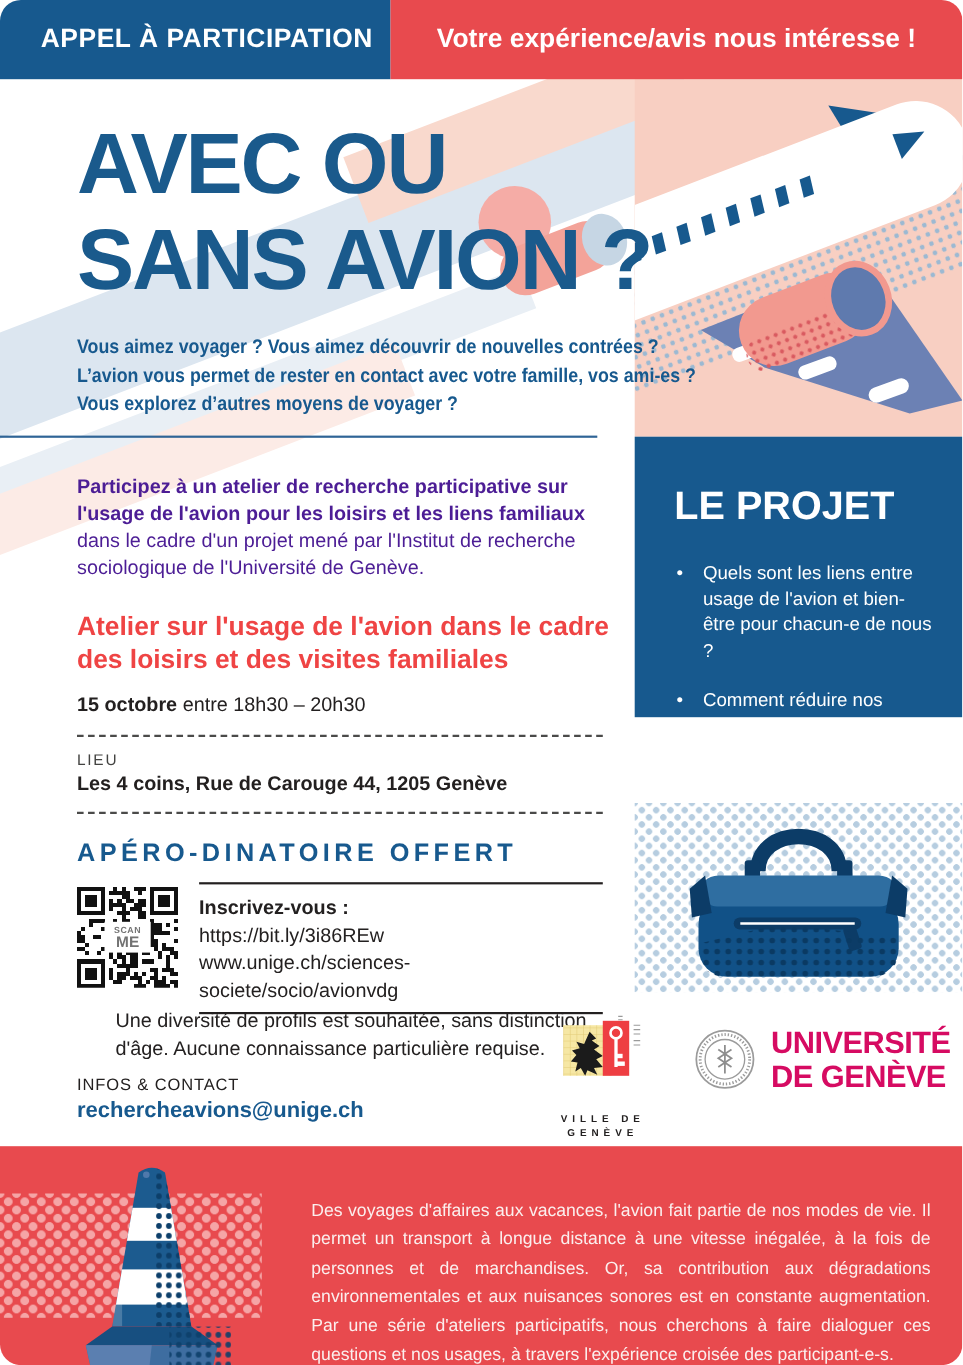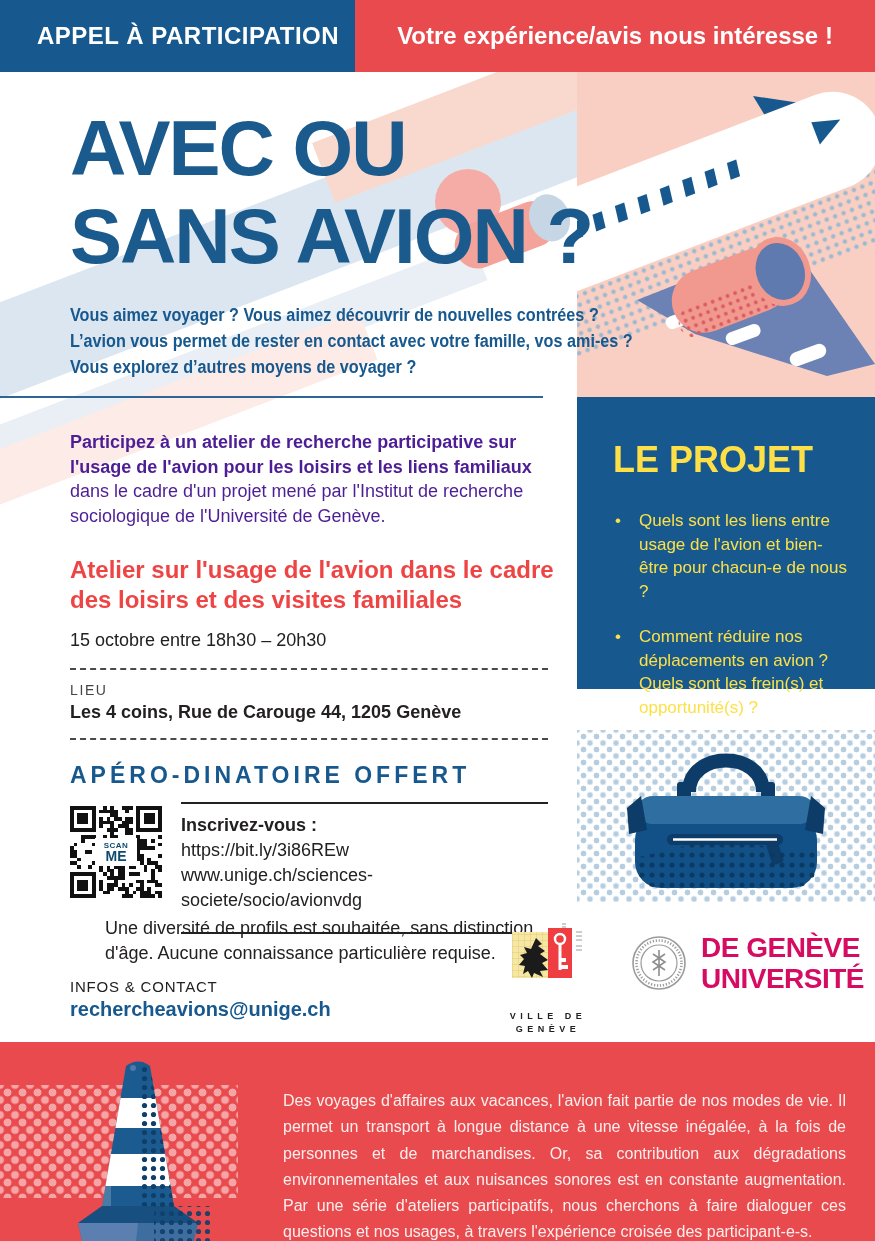--- a/index.html
+++ b/index.html
@@ -1,62 +1,62 @@
 <!DOCTYPE html>
 <html><head>
 <meta charset="utf-8">
 <style>
   html,body{margin:0;padding:0;}
   body{width:875px;height:1241px;background:#fff;font-family:"Liberation Sans","DejaVu Sans",sans-serif;-webkit-font-smoothing:antialiased;}
-  .page{position:relative;width:875px;height:1241px;overflow:hidden;background:#fff;}
+  .page{position:relative;width:875px;height:1241px;overflow:hidden;background:#fff;border-radius:19px;}
 
   
   .header{position:absolute;top:0;left:0;width:875px;height:72px;display:flex;z-index:5;}
   .header-left{width:355px;background:#17598E;color:#fff;display:flex;align-items:center;padding-left:37px;box-sizing:border-box;font-size:24px;font-weight:700;letter-spacing:.5px;}
   .header-right{flex:1;background:#E84A4E;color:#fff;display:flex;align-items:center;justify-content:center;font-size:24px;font-weight:700;}
 
   
   .deco{position:absolute;left:0;top:72px;width:577px;height:330px;z-index:0;overflow:visible;}
 
   
   .sb-hero{position:absolute;left:577px;top:72px;width:298px;height:325px;background:#F8CFC2;z-index:1;overflow:hidden;}
-  .sb-project{position:absolute;left:577px;top:397px;width:298px;height:292px;background:#17598E;z-index:1;box-sizing:border-box;padding:42px 26px 0 36px;color:#fde047;}
+  .sb-project{position:absolute;left:577px;top:397px;width:298px;height:255px;background:#17598E;z-index:1;box-sizing:border-box;padding:42px 26px 0 36px;color:#ffffff;}
   .sb-project h2{margin:0 0 28px 0;font-size:36px;font-weight:700;letter-spacing:0;}
   .sb-bullet{position:relative;padding-left:26px;font-size:17px;font-weight:400;line-height:23.5px;margin-bottom:22px;}
   .sb-bullet::before{content:"•";position:absolute;left:2px;top:0;}
   .sb-bag{position:absolute;left:577px;top:730px;width:298px;height:172px;z-index:1;background:#fff;
     background-image:radial-gradient(circle,#B6CDE0 2.6px,transparent 3.2px),radial-gradient(circle,#B6CDE0 2.6px,transparent 3.2px);
     background-size:13px 13px;background-position:0 0,6.5px 6.5px;}
 
   
   .title{position:absolute;left:70px;top:104px;z-index:2;color:#1A5A8C;font-size:78px;line-height:88px;font-weight:700;letter-spacing:-2px;white-space:nowrap;}
   .intro{position:absolute;left:70px;top:302px;z-index:2;color:#17598E;font-size:18px;font-weight:700;line-height:26px;white-space:nowrap;transform:scaleX(.9);transform-origin:left top;}
   .hr-blue{position:absolute;left:0;top:396px;width:543px;height:2px;background:#2F6496;z-index:2;}
 
   .participate{position:absolute;left:70px;top:430px;width:482px;z-index:2;font-size:18px;line-height:24.5px;color:#4c1d95;}
   .participate .b{font-weight:700;}
 
   .ws-heading{position:absolute;left:70px;top:555px;width:500px;z-index:2;color:#ef4444;font-size:24px;font-weight:700;line-height:30px;}
   .ws-date{position:absolute;left:70px;top:630px;z-index:2;font-size:18px;color:#232020;}
-  .ws-date .b{font-weight:400;}
+  .ws-date .b{font-weight:700;}
 
   .dash{position:absolute;left:70px;width:478px;height:0;border-top:2px dashed #4A4A49;z-index:2;}
   .dash1{top:668px;} .dash2{top:738px;}
   .lieu-label{position:absolute;left:70px;top:682px;z-index:2;font-size:14px;letter-spacing:1.6px;color:#434341;}
   .lieu-value{position:absolute;left:70px;top:702px;z-index:2;font-size:18px;font-weight:700;color:#232020;}
 
   .apero{position:absolute;left:70px;top:762px;z-index:2;color:#17598E;font-size:23px;font-weight:700;letter-spacing:4px;}
 
   .qr-wrap{position:absolute;left:70px;top:806px;width:92px;height:92px;z-index:2;}
   .qr-wrap svg{width:92px;height:92px;display:block;}
-  .scanme{position:absolute;left:25px;top:32px;width:42px;height:28px;background:#fff;display:flex;flex-direction:column;align-items:center;justify-content:center;color:#0c4a6e;}
+  .scanme{position:absolute;left:25px;top:32px;width:42px;height:28px;background:#fff;display:flex;flex-direction:column;align-items:center;justify-content:center;color:#737373;}
   .scanme .s1{font-size:8px;font-weight:700;line-height:8px;letter-spacing:.5px;}
   .scanme .s2{font-size:14px;font-weight:700;line-height:13px;}
 
-  .signup{position:absolute;left:181px;top:802px;width:367px;z-index:2;border-top:2px solid #232020;border-bottom:2px solid #232020;padding:9px 0 19px 0;color:#232020;}
+  .signup{position:absolute;left:181px;top:802px;width:367px;z-index:2;border-top:2px solid #232020;border-bottom:2px solid #232020;padding:9px 0 7px 0;color:#232020;}
   .signup .t{font-size:18px;font-weight:700;line-height:25px;}
   .signup .l{font-size:18px;line-height:25px;}
 
   .diversity{position:absolute;left:70px;top:916px;width:452px;z-index:2;font-size:18px;line-height:24.5px;color:#232020;margin-left:35px;}
   .infos{position:absolute;left:70px;top:978px;z-index:2;font-size:15px;letter-spacing:.8px;color:#232020;}
   .email{position:absolute;left:70px;top:998px;z-index:2;font-size:20px;font-weight:700;color:#17598E;}
 
   
   .ville{position:absolute;left:492px;top:922px;width:112px;z-index:2;text-align:center;}
   .ville-text{margin-top:18px;font-size:9px;font-weight:700;letter-spacing:4.5px;line-height:13px;color:#232020;}
@@ -444,22 +444,22 @@
   </div>
 
   <div class="unige">
     <svg width="58" height="58" viewBox="0 0 58 58">
       <circle cx="29" cy="29" r="26" fill="none" stroke="#9B9B9B" stroke-width="1.6"></circle>
       <circle cx="29" cy="29" r="22.5" fill="none" stroke="#9B9B9B" stroke-width="2.6" stroke-dasharray="1.2,1.8"></circle>
       <circle cx="29" cy="29" r="18" fill="none" stroke="#9B9B9B" stroke-width="1.2"></circle>
       <path d="M29,16 v26 M23,20 l12,8 -12,8 M35,20 l-12,8 12,8" stroke="#8E8E8E" stroke-width="1.6" fill="none"></path>
     </svg>
     <div class="unige-word">
+      <div>UNIVERSITÉ</div>
       <div>DE GENÈVE</div>
-      <div>UNIVERSITÉ</div>
     </div>
   </div>
 
   <div class="bottom">
     <div class="bottom-dots"></div>
     <svg class="cone" width="186" height="185" viewBox="0 0 186 185">
       <defs>
         <clipPath id="coneClip">
             <path d="M76,10 Q88,1 100,10 L124,150 L52,150 Z"></path>
           </clipPath>

